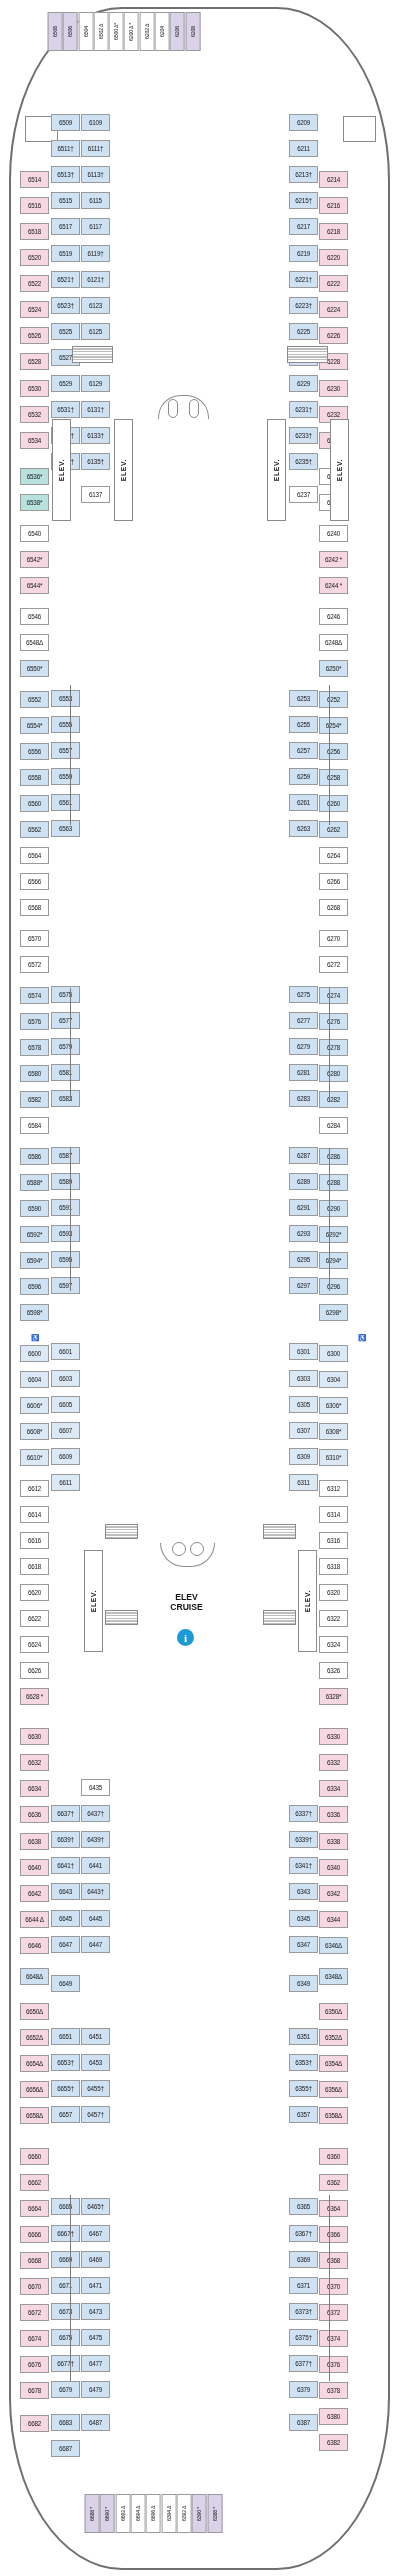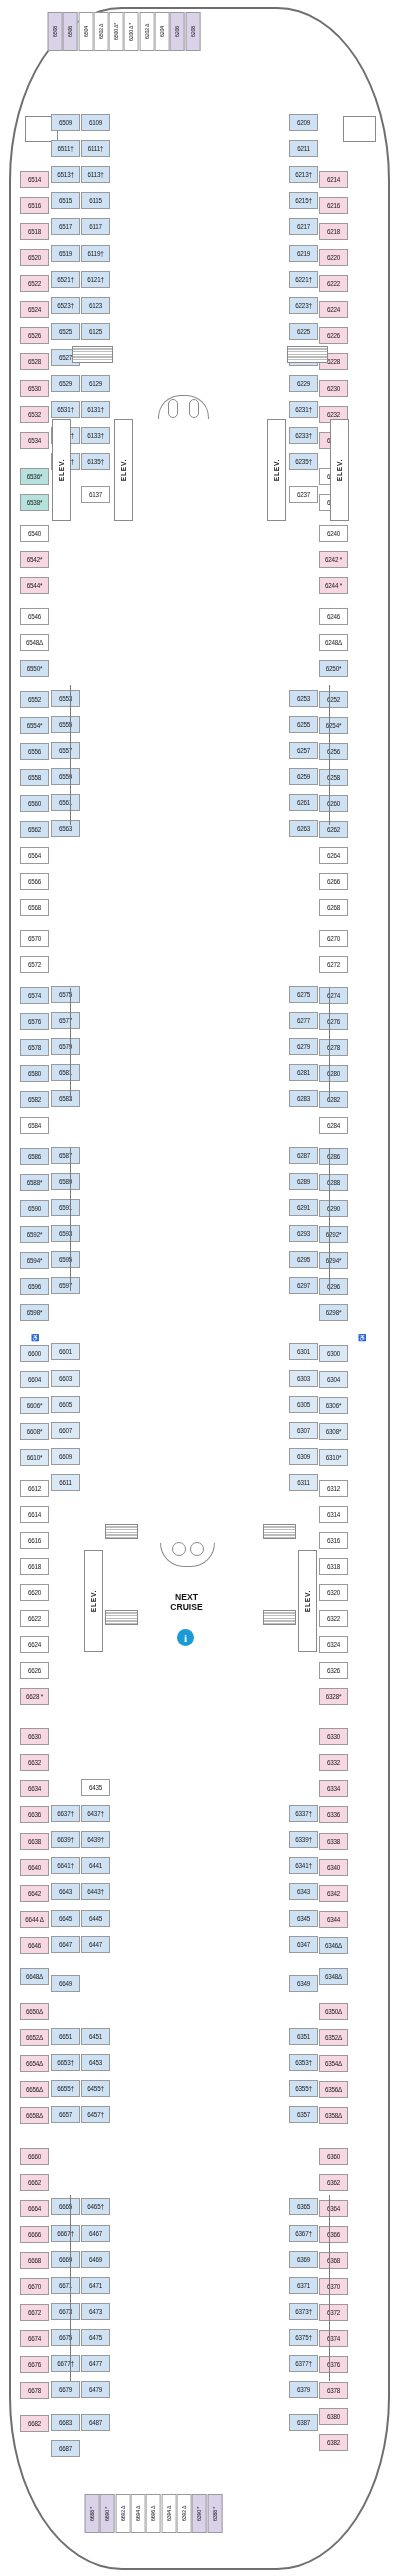--- a/index.html
+++ b/index.html
@@ -430,21 +430,21 @@
     </div>
   <div class="stair" style="left: 105px; top: 1524px; width: 31px; height: 13.3px;"></div>
   <div class="stair" style="left: 263px; top: 1524px; width: 31px; height: 13.3px;"></div>
   <div class="stair" style="left: 105px; top: 1610px; width: 31px; height: 13.3px;"></div>
   <div class="stair" style="left: 263px; top: 1610px; width: 31px; height: 13.3px;"></div>
   <div style="position: absolute; left: 160px; top: 1543px; width: 53px; height: 22.6px; border-right: 0.7px solid rgb(138, 138, 138); border-bottom: 0.7px solid rgb(138, 138, 138); border-left: 0.7px solid rgb(138, 138, 138); border-image: initial; border-top: none; border-radius: 0px 0px 27px 27px;"></div>
   <div style="position: absolute; left: 172px; top: 1542px; width: 12px; height: 12px; border: 0.7px solid rgb(138, 138, 138); border-radius: 50%;"></div>
   <div style="position: absolute; left: 190px; top: 1542px; width: 12px; height: 12px; border: 0.7px solid rgb(138, 138, 138); border-radius: 50%;"></div>
 
   <div class="nextcruise" style="left: 153px; top: 1593px; width: 67px;">
-    <span>NEXT</span><br>
+    <span>ELEV</span><br>
     <span>CRUISE</span>
   </div>
   <div class="infodot" style="left: 177px; top: 1629px;">i</div>
 
   <div class="acc" style="left: 31px; top: 1334px;">♿</div>
   <div class="acc" style="left: 358px; top: 1334px;">♿</div>
 
   <div class="arrowcol" style="left: 70px; top: 685px; height: 140px;"></div>
   <div class="arrowcol" style="left: 70px; top: 988px; height: 113px;"></div>
   <div class="arrowcol" style="left: 70px; top: 1148px; height: 143px;"></div>

